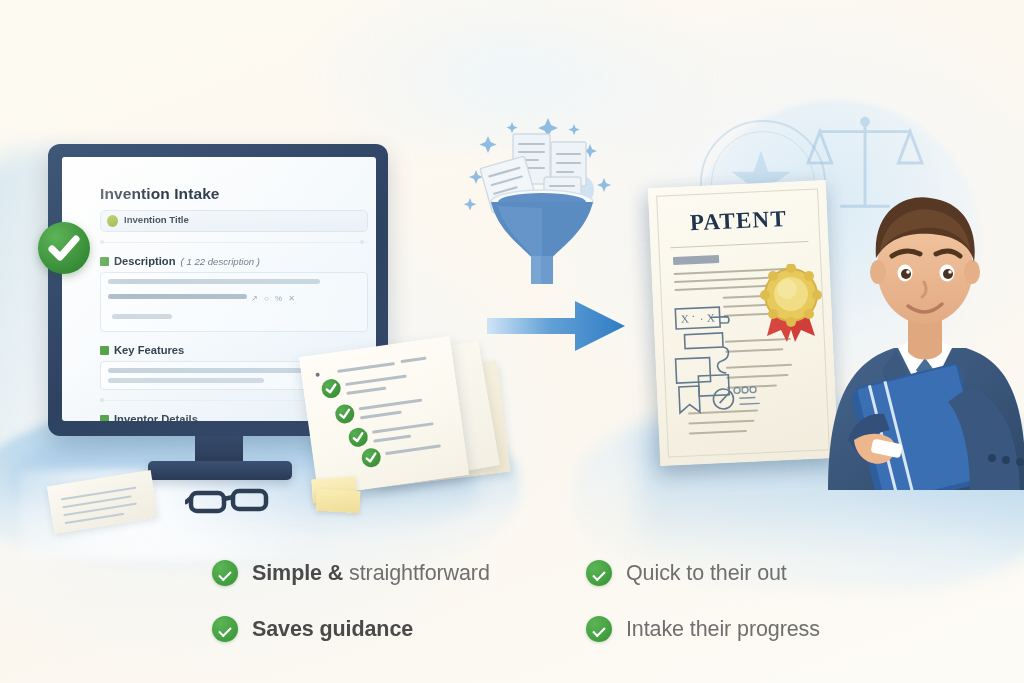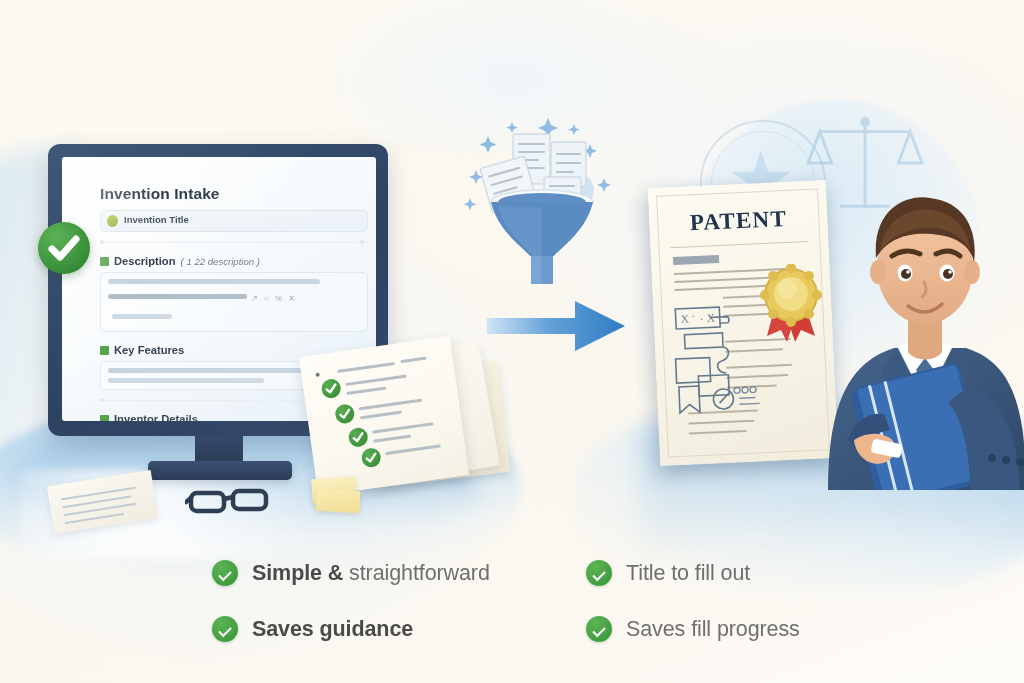--- a/index.html
+++ b/index.html
@@ -502,22 +502,22 @@
         <span class="cap-text"><b>Simple &amp;</b><span> straightforward</span></span>
       </div>
       <div class="cap-row">
         <span class="cap-badge"></span>
         <span class="cap-text"><b>Saves guidance</b><span></span></span>
       </div>
     </div>
     <div class="cap-col col-right">
       <div class="cap-row">
         <span class="cap-badge"></span>
-        <span class="cap-text"><b></b><span>Title to fill out</span></span>
+        <span class="cap-text"><b></b><span>Quick to their out</span></span>
       </div>
       <div class="cap-row">
         <span class="cap-badge"></span>
-        <span class="cap-text"><b></b><span>Saves fill progress</span></span>
+        <span class="cap-text"><b></b><span>Intake their progress</span></span>
       </div>
     </div>
   </div>
 
 </div>
 
 </body></html>

